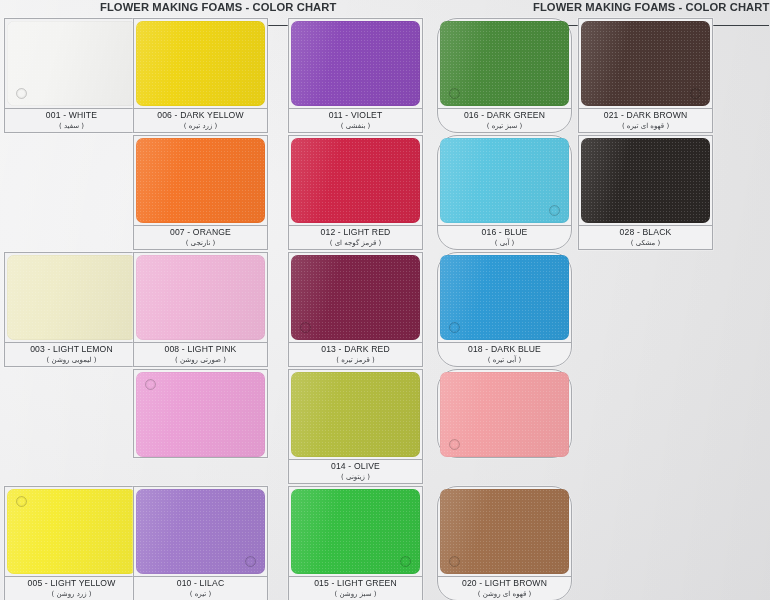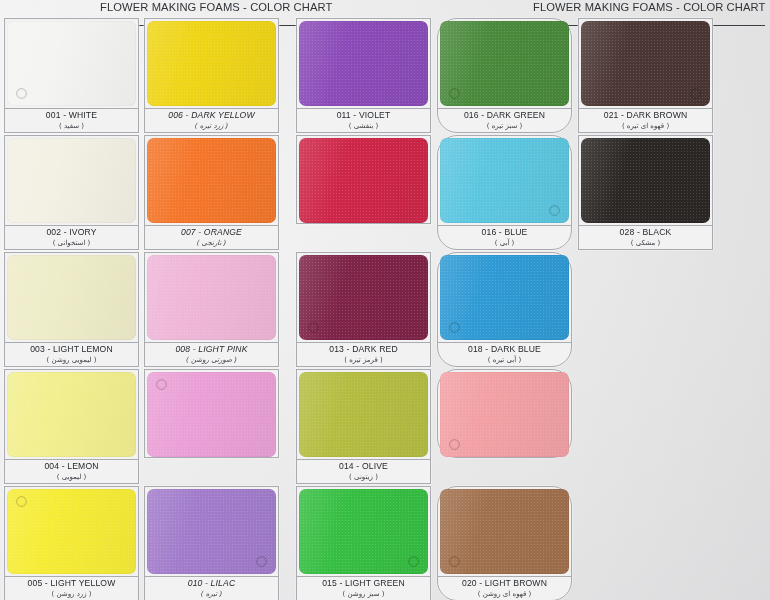--- a/index.html
+++ b/index.html
@@ -22,21 +22,21 @@
     background:linear-gradient(100deg, rgba(255,255,255,.35) 0%, rgba(255,255,255,0) 28%, rgba(0,0,0,.025) 72%, rgba(0,0,0,.05) 100%);
     pointer-events:none;
   }
 
   .sheet{position:absolute;inset:0;}
 
   
   .chart-title{
     position:absolute;top:1px;
     font-size:11.2px;letter-spacing:.1px;
-    color:#2f3337;font-weight:400;
+    color:#2f3337;font-weight:700;
     border-bottom:1.3px solid #3a3f44;
     padding-bottom:12px;
     white-space:nowrap;
   }
   #title-left{left:100px;}
   #title-right{left:533px;}
 
   
   .grid{position:absolute;top:18px;left:0;width:770px;}
   .row{position:relative;height:117px;}
@@ -44,22 +44,22 @@
 
   .card{
     position:absolute;top:0;
     width:135px;
     border:1.1px solid #a9abb0;
     background:#f2f2f3;
     box-sizing:border-box;
     box-shadow:0 0 0 .5px rgba(255,255,255,.5);
   }
   .card.c0{left:4px;}
-  .card.c1{left:144px;font-style:italic;}
-  .card.c2{left:296px;}
+  .card.c1{left:133px;}
+  .card.c2{left:288px;}
   .card.c3{left:437px;border-radius:20px;}
   .card.c4{left:578px;}
 
   .swatch{
     height:85px;
     margin:2px 2px 0 2px;
     border-radius:7px;
     position:relative;
     box-shadow:inset 0 0 0 .5px rgba(0,0,0,.06);
   }
@@ -161,36 +161,33 @@
           <div class="swatch" style="background: rgb(75, 55, 51);">
             <span class="hole br"></span>
           </div>
           <div class="label">
             <div class="name">021 - DARK BROWN</div>
             <div class="fa">( قهوه ای تیره )</div>
           </div>
         </div>
       </div>
       <div class="row">
-        <div class="card c0">
-          <div class="swatch" style="background: rgb(243, 240, 228);"></div>
-          <div class="label">
-            <div class="name">002 - IVORY</div>
-            <div class="fa">( استخوانی )</div>
-          </div>
-        </div>
         <div class="card c1">
           <div class="swatch" style="background: rgb(244, 118, 42);"></div>
           <div class="label">
             <div class="name">007 - ORANGE</div>
             <div class="fa">( نارنجی )</div>
           </div>
         </div>
         <div class="card c2">
           <div class="swatch" style="background: rgb(206, 38, 72);"></div>
+          <div class="label">
+            <div class="name">012 - LIGHT RED</div>
+            <div class="fa">( قرمز گوجه ای )</div>
+          </div>
         </div>
         <div class="card c3">
           <div class="swatch" style="background: rgb(92, 198, 224);">
             <span class="hole br"></span>
           </div>
           <div class="label">
             <div class="name">016 - BLUE</div>
             <div class="fa">( آبی )</div>
           </div>
         </div>
@@ -230,27 +227,20 @@
           <div class="swatch" style="background: rgb(47, 154, 212);">
             <span class="hole bl"></span>
           </div>
           <div class="label">
             <div class="name">018 - DARK BLUE</div>
             <div class="fa">( آبی تیره )</div>
           </div>
         </div>
       </div>
       <div class="row">
-        <div class="card c0">
-          <div class="swatch" style="background: rgb(242, 239, 142);"></div>
-          <div class="label">
-            <div class="name">004 - LEMON</div>
-            <div class="fa">( لیمویی )</div>
-          </div>
-        </div>
         <div class="card c1">
           <div class="swatch" style="background: rgb(234, 160, 214);">
             <span class="hole tl"></span>
           </div>
         </div>
         <div class="card c2">
           <div class="swatch" style="background: rgb(180, 189, 65);"></div>
           <div class="label">
             <div class="name">014 - OLIVE</div>
             <div class="fa">( زیتونی )</div>

